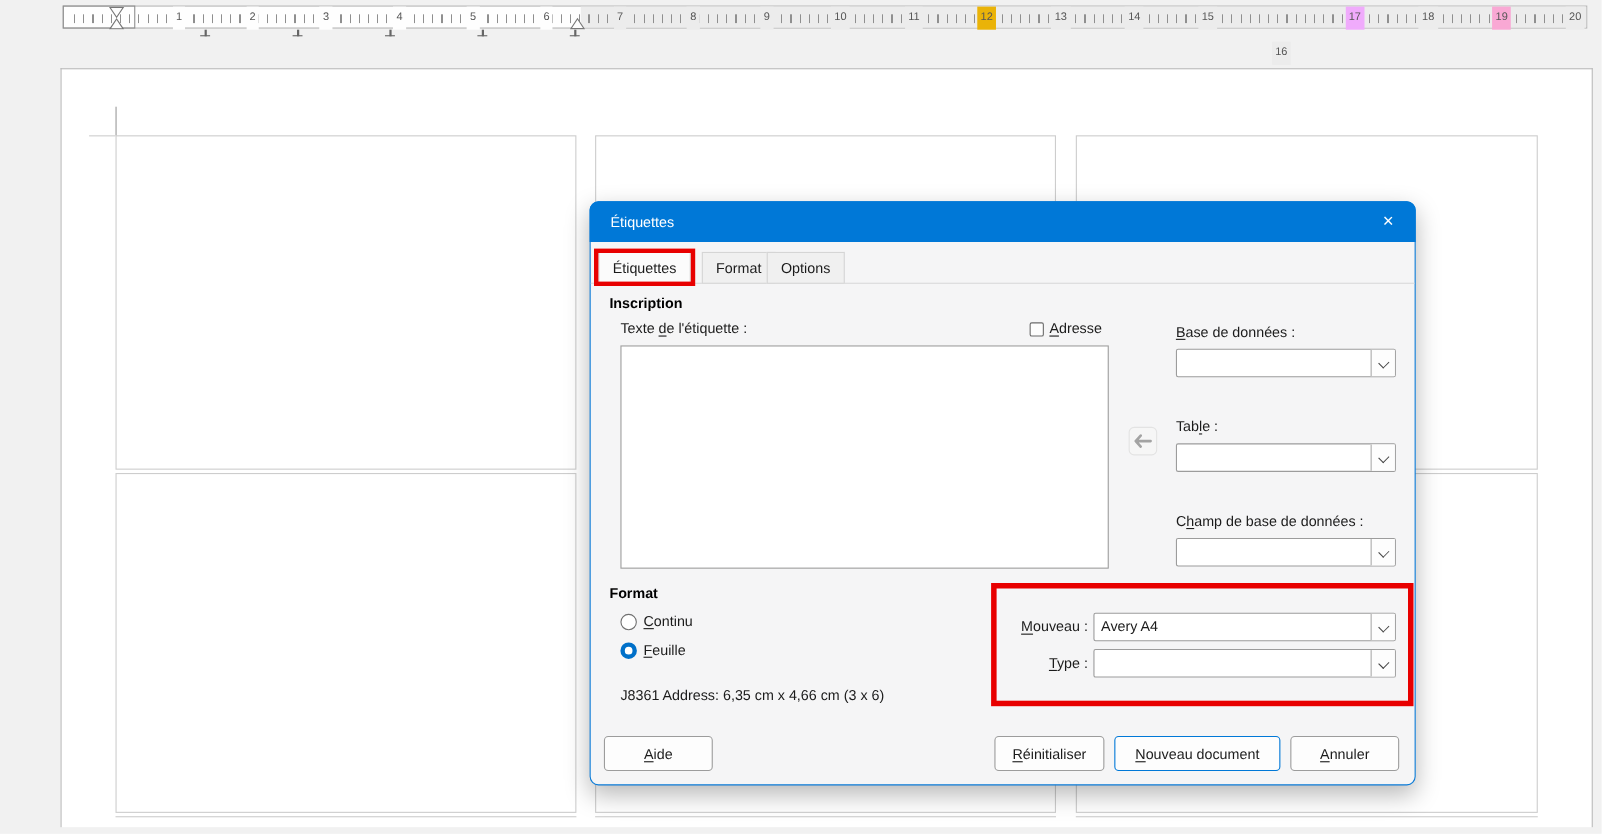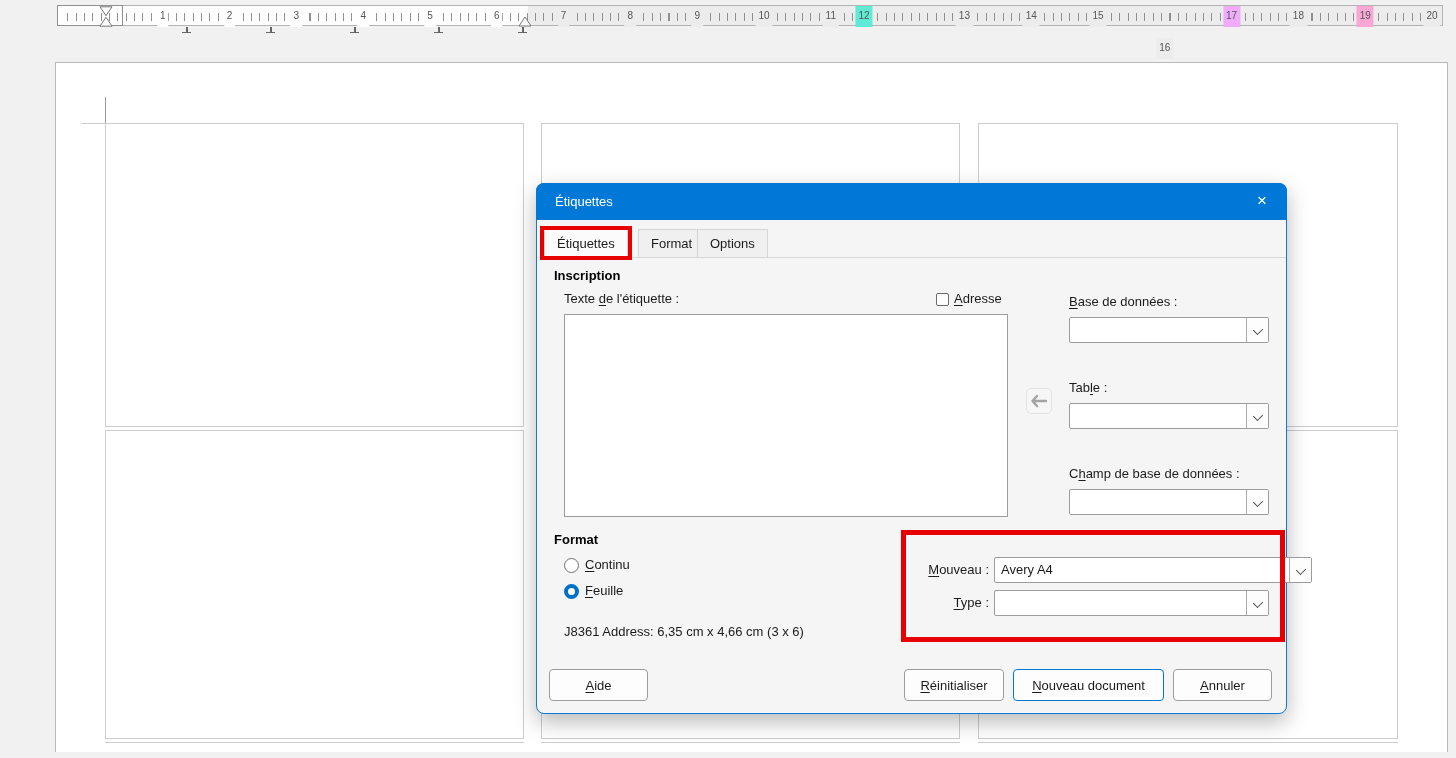--- a/index.html
+++ b/index.html
@@ -93,21 +93,21 @@
         <span class="ruler-num" style="left: 171.6px; background: rgb(254, 254, 254);">2</span>
         <span class="ruler-num" style="left: 238.4px; background: rgb(254, 254, 254);">3</span>
         <span class="ruler-num" style="left: 305.2px; background: rgb(254, 254, 254);">4</span>
         <span class="ruler-num" style="left: 372px; background: rgb(254, 254, 254);">5</span>
         <span class="ruler-num" style="left: 438.8px; background: rgb(254, 254, 254);">6</span>
         <span class="ruler-num" style="left: 505.6px; background: rgb(236, 236, 236);">7</span>
         <span class="ruler-num" style="left: 572.4px; background: rgb(236, 236, 236);">8</span>
         <span class="ruler-num" style="left: 639.2px; background: rgb(236, 236, 236);">9</span>
         <span class="ruler-num" style="left: 706px; background: rgb(236, 236, 236);">10</span>
         <span class="ruler-num" style="left: 772.8px; background: rgb(236, 236, 236);">11</span>
-        <span class="ruler-num" style="left: 806px; background: #5eead4;">12</span>
+        <span class="ruler-num" style="left: 839px; background: #eab308;">12</span>
         <span class="ruler-num" style="left: 906.4px; background: rgb(236, 236, 236);">13</span>
         <span class="ruler-num" style="left: 973.2px; background: rgb(236, 236, 236);">14</span>
         <span class="ruler-num" style="left: 1040px; background: rgb(236, 236, 236);">15</span>
         <span class="ruler-num" style="left: 1106.8px; background: rgb(236, 236, 236); margin-top: 32px;">16</span>
         <span class="ruler-num" style="left: 1173.6px; background: #f0abfc;">17</span>
         <span class="ruler-num" style="left: 1240.4px; background: rgb(236, 236, 236);">18</span>
         <span class="ruler-num" style="left: 1307.2px; background: #f9a8d4;">19</span>
         <span class="ruler-num" style="left: 1374px; background: rgb(236, 236, 236);">20</span>
       </div>
     <div class="marker" style="left:40px; top:0;">
@@ -195,21 +195,21 @@
 
     <div class="heading" style="left:17px; top:348px;">Format</div>
 
     <div class="radio" style="left:27px; top:374px;"></div>
     <div class="lbl" style="left:48px; top:373px;"><span></span><u>C</u><span>ontinu</span></div>
 
     <div class="radio on" style="left:27px; top:400px;"></div>
     <div class="lbl" style="left:48px; top:399px;text-align:center;"><span></span><u>F</u><span>euille</span></div>
 
     <div class="lbl" style="left:380px; top:378px; width:72px; text-align:right;"><span></span><u>M</u><span>ouveau :</span></div>
-    <div class="combo" style="left:457px; top:373px; width:318px;">
+    <div class="combo" style="left:457px; top:373px; width:275px;">
       <span class="value">Avery A4</span>
       <span class="drop">
           <span class="chev"></span>
         </span>
     </div>
 
     <div class="lbl" style="left:380px; top:411px; width:72px; text-align:right;"><span></span><u>T</u><span>ype :</span></div>
     <div class="combo selected" style="left:457px; top:406px; width:275px;">
       <span class="drop">
           <span class="chev"></span>

